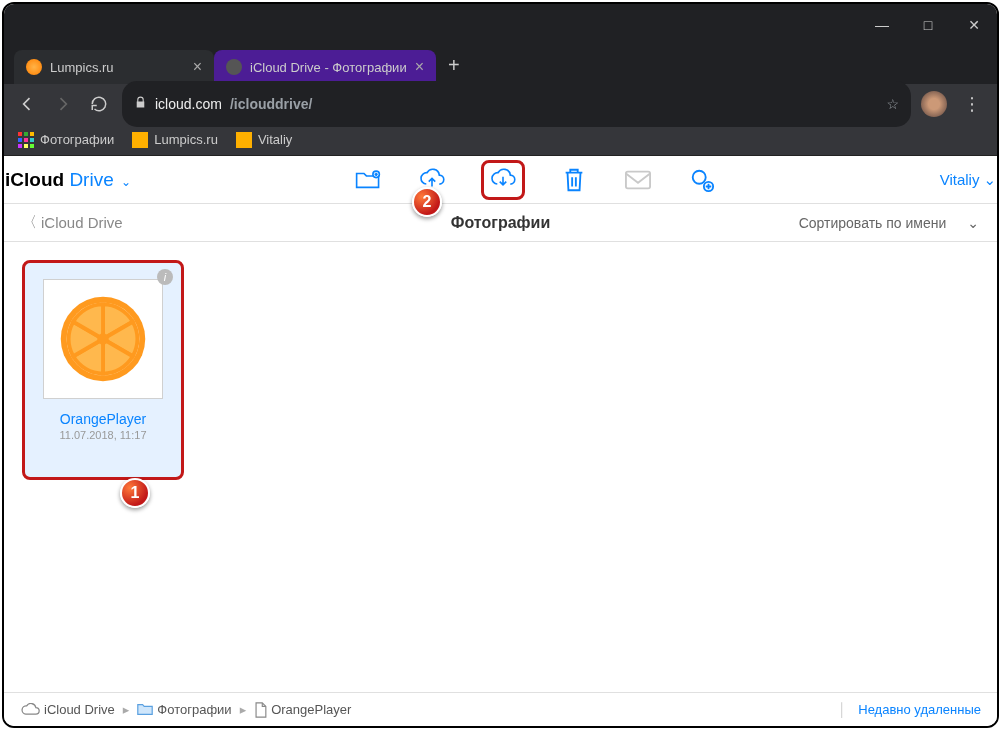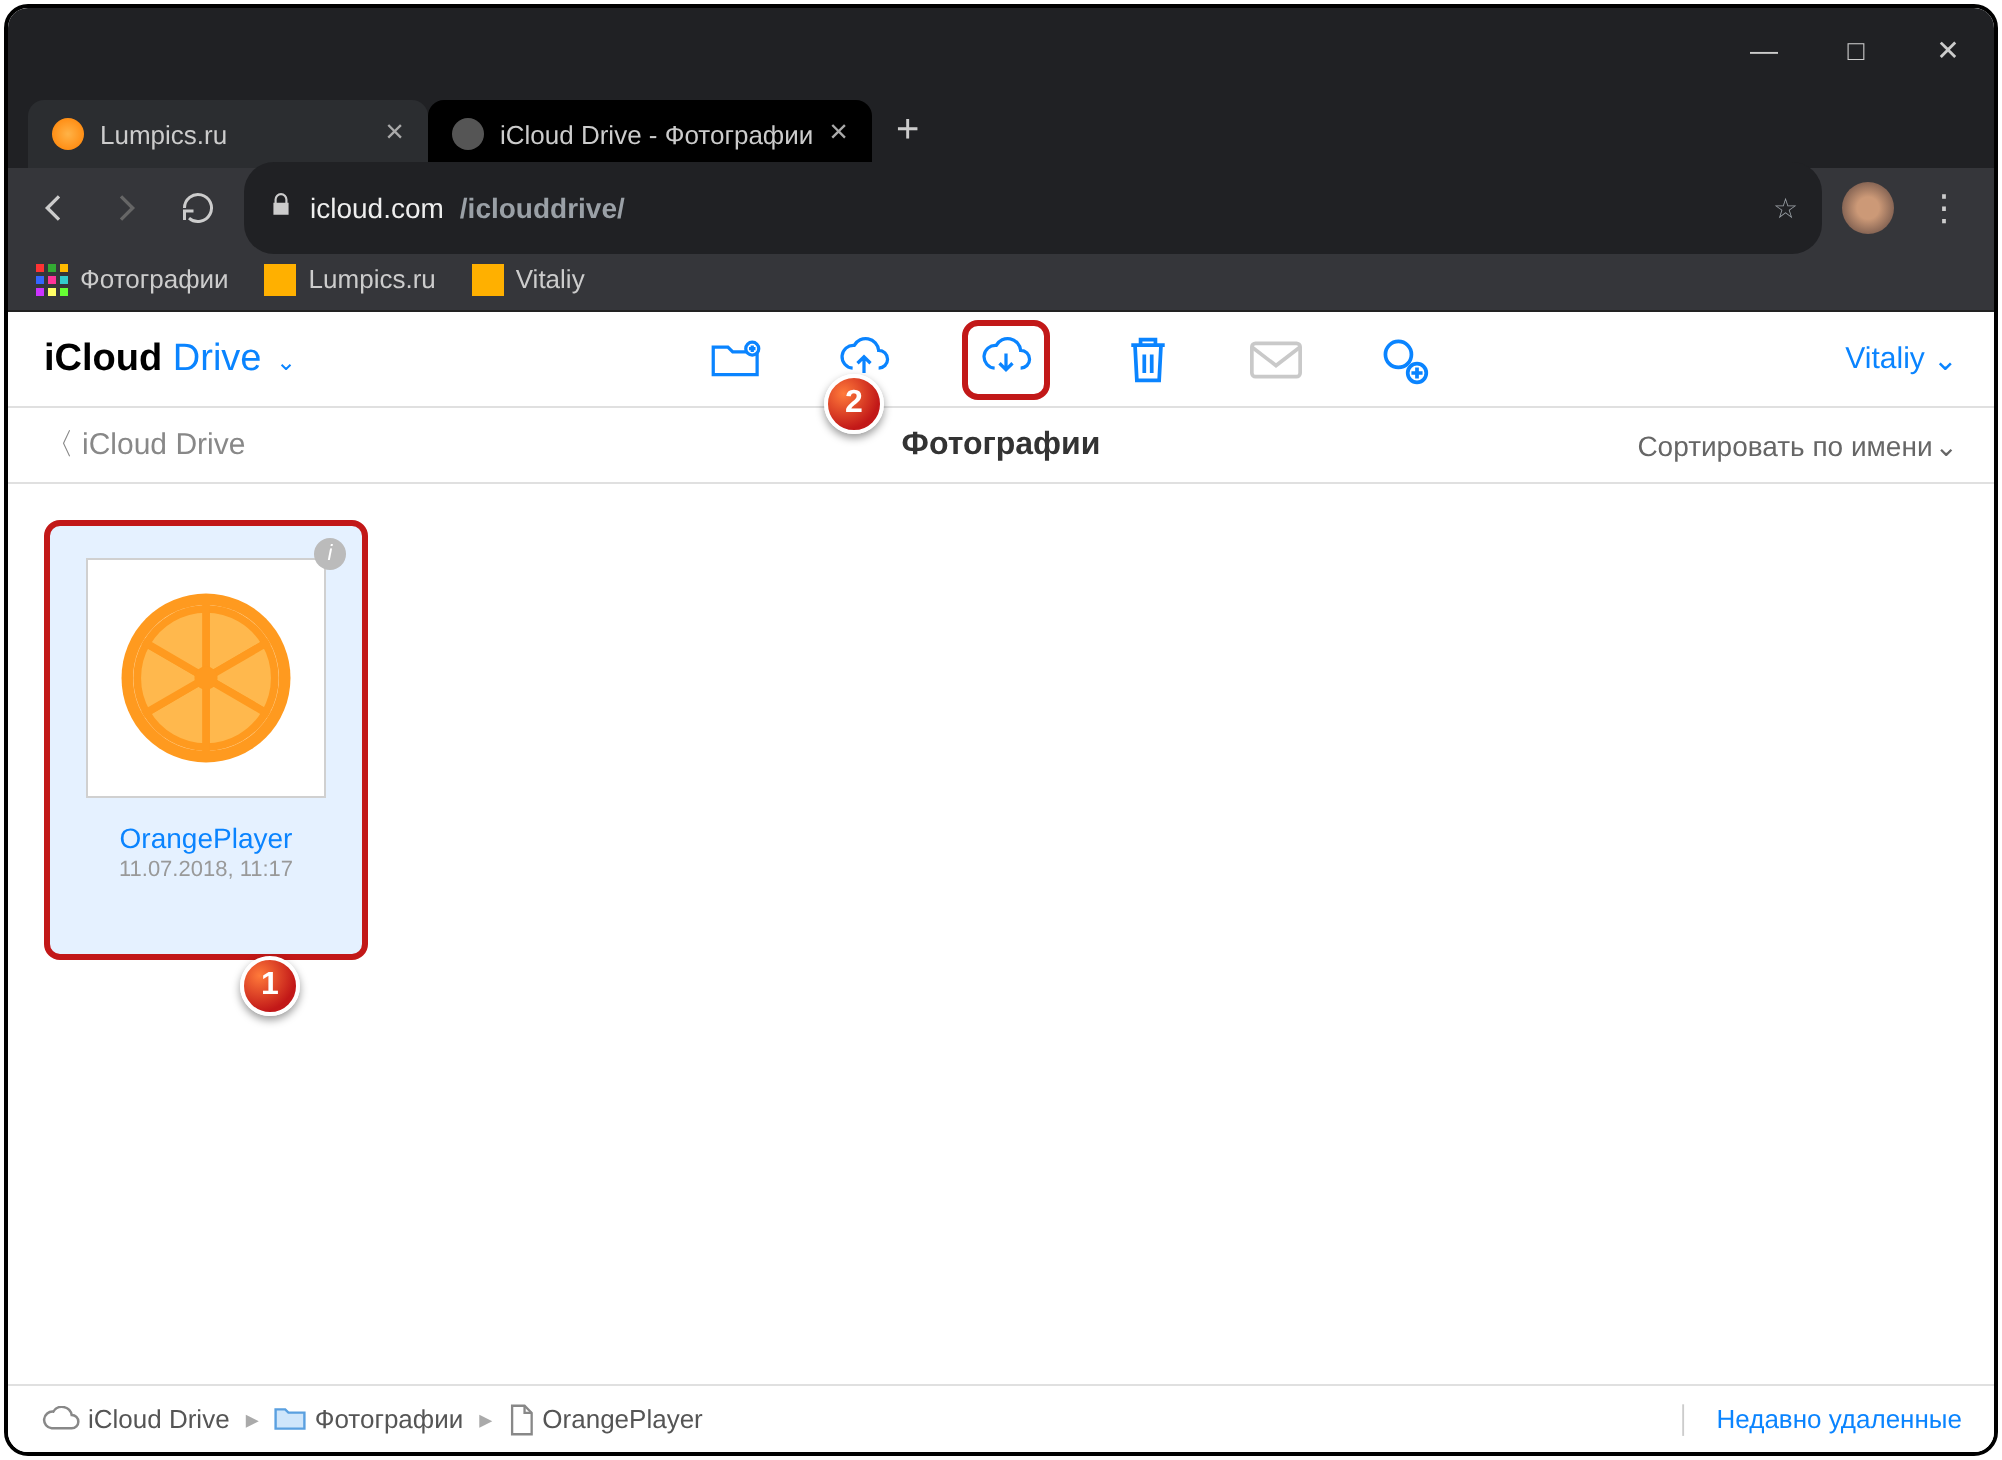--- a/index.html
+++ b/index.html
@@ -3,51 +3,51 @@
 <meta charset="utf-8">
 <style>
 * { margin:0; padding:0; box-sizing:border-box; font-family:-apple-system,BlinkMacSystemFont,"Segoe UI",Arial,sans-serif; }
 body { width:1001px; height:730px; background:#fff; position:relative; overflow:hidden; }
 .window-frame { border:2px solid #000; border-radius:12px; width:997px; height:726px; margin:2px; position:relative; overflow:hidden; background:#fff; }
 .titlebar { background:#202124; height:42px; display:flex; align-items:center; justify-content:flex-end; }
 .titlebar .win-btn { width:46px; height:42px; display:flex; align-items:center; justify-content:center; color:#ccc; font-size:14px; }
 .tabs { background:#202124; height:38px; display:flex; align-items:flex-end; padding-left:10px; }
 .tab { height:34px; display:flex; align-items:center; gap:8px; padding:0 12px; color:#ccc; font-size:13px; border-radius:8px 8px 0 0; min-width:200px; }
 .tab.inactive { background:#2b2d30; }
-.tab.active { background:#000000;margin-top:13px; }
+.tab.active { background:#4c1d95;margin-top:13px; }
 .tab .fav { width:16px; height:16px; border-radius:50%; display:inline-block; }
 .tab .close { margin-left:auto; font-size:16px; color:#aaa; }
 .newtab { color:#ccc; font-size:20px; padding:0 12px; align-self:center; }
 .addrbar { background:#35363a; height:40px; display:flex; align-items:center; padding:0 10px; gap:10px; }
 .addrbar .nav-btn { width:26px; height:26px; display:flex; align-items:center; justify-content:center; color:#ccc; }
 .addrbar .nav-btn.dis { color:#666; }
 .urlfield { flex:1; height:46px; background:#202124; border-radius:15px; display:flex; align-items:center; padding:0 12px; gap:8px; color:#ccc; font-size:14px; }
 .urlfield .path { color:#9aa0a6;font-weight:bold; }
 .star { color:#9aa0a6; margin-left:auto; }
 .avatar { width:26px; height:26px; border-radius:50%; background:radial-gradient(circle,#c97 30%,#865 70%); }
 .dots { color:#ccc; font-size:18px; padding:0 6px; }
 .bookmarks { background:#35363a; height:32px; display:flex; align-items:center; padding:0 14px; gap:18px; border-bottom:1px solid #222; }
 .bk { display:flex; align-items:center; gap:6px; color:#ccc; font-size:13px; }
 .bk .bkicon { width:16px; height:16px; }
 
-.ic-header { height:48px; display:flex; align-items:center; padding:0 18px; justify-content:space-between; border-bottom:1px solid #e0e0e0; }
+.ic-header { height:48px; display:flex; align-items:center; padding:0 1px; justify-content:space-between; border-bottom:1px solid #e0e0e0; }
 .ic-logo { font-size:19px; font-weight:400; }
 .ic-logo b { font-weight:600; }
 .ic-logo .drv { color:#0a84ff; }
 .ic-logo .chev { color:#0a84ff; font-size:12px; margin-left:2px; }
 .ic-tools { display:flex; gap:34px; align-items:center; }
 .tool { width:30px; height:30px; display:flex; align-items:center; justify-content:center; cursor:pointer; }
 .tool svg { width:26px; height:26px; }
 .tool.hl { border:3px solid #c21818; border-radius:8px; width:44px; height:40px; }
 .tool.dim svg { opacity:.45; }
 .ic-user { color:#0a84ff; font-size:15px; display:flex; align-items:center; gap:4px; }
 .ic-crumbbar { height:38px; display:flex; align-items:center; padding:0 18px; border-bottom:1px solid #e0e0e0; justify-content:space-between; }
 .crumb-left { color:#888; font-size:15px; display:flex; align-items:center; gap:4px; }
 .crumb-mid { font-size:16px; font-weight:600; color:#333; position:absolute; left:50%; transform:translateX(-50%); }
-.crumb-right { color:#666; font-size:14px; display:flex; align-items:center; gap:1px; }
+.crumb-right { color:#666; font-size:14px; display:flex; align-items:center; gap:21px; }
 .ic-grid { padding:18px; height:440px; overflow:auto; position:relative; }
 .file-card { width:162px; height:220px; border:3px solid #c21818; border-radius:8px; background:#e5f1ff; padding:10px 10px 6px; display:flex; flex-direction:column; align-items:center; position:relative; }
 .file-card .info-i { position:absolute; top:6px; right:8px; width:16px; height:16px; border-radius:50%; background:#bbb; color:#fff; font-size:11px; display:flex; align-items:center; justify-content:center; font-style:italic; }
 .thumb { width:120px; height:120px; border:1px solid #d0d0d0; background:#fff; display:flex; align-items:center; justify-content:center; margin-top:6px; }
 .file-name { color:#0a84ff; font-size:14px; margin-top:12px; }
 .file-date { color:#999; font-size:11px; margin-top:2px;text-align:right; }
 .ic-status { position:absolute; bottom:0; left:0; right:0; height:34px; border-top:1px solid #e0e0e0; display:flex; align-items:center; padding:0 16px; font-size:13px; gap:8px; background:#fff; }
 .bc-item { display:flex; align-items:center; gap:4px; color:#555; }
 .bc-sep { color:#aaa; }
 .status-right { margin-left:auto; display:flex; align-items:center; gap:12px; }

